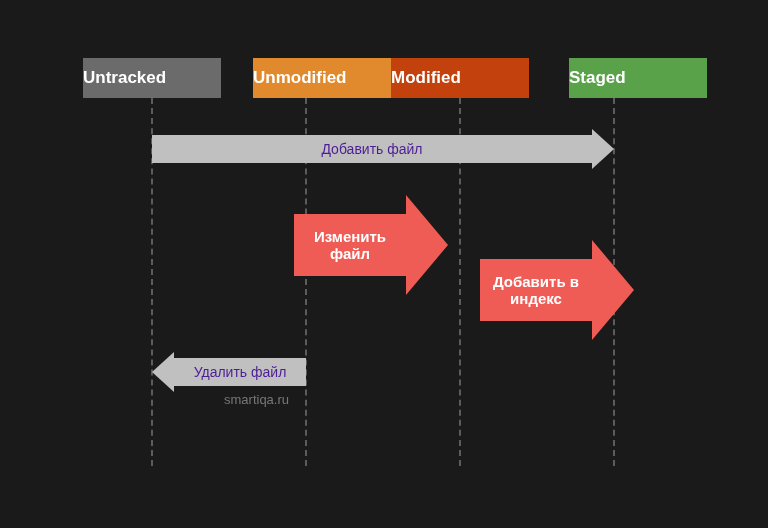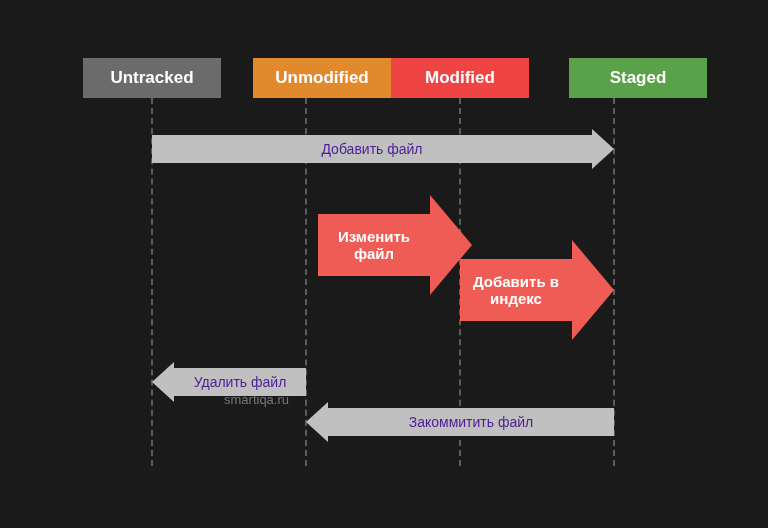--- a/index.html
+++ b/index.html
@@ -15,21 +15,20 @@
     position: absolute;
     inset: 0;
   }
   .col-header {
     position: absolute;
     top: 58px;
     height: 40px;
     width: 138px;
     display: flex;
     align-items: center;
-    justify-content: center;
     color: #fff;
     font-weight: bold;
     font-size: 17px;
   }
   .vline {
     position: absolute;
     top: 98px;
     height: 368px;
     border-left: 2px dashed rgba(128,128,128,0.65);
   }
@@ -96,58 +95,54 @@
 <body>
 
 <div class="canvas">
 
   <div class="col-header" style="left:83px;  background:#6b6b6b">
       <span>Untracked</span>
     </div>
   <div class="col-header" style="left:253px; background:#e08a2d">
       <span>Unmodified</span>
     </div>
-  <div class="col-header" style="left:391px; background:#ef4444">
+  <div class="col-header" style="left:391px; background:#c2410c">
       <span>Modified</span>
     </div>
   <div class="col-header" style="left:569px; background:#5aa24a">
       <span>Staged</span>
     </div>
 
   <div class="vline" style="left:151px"></div>
   <div class="vline" style="left:305px"></div>
   <div class="vline" style="left:459px"></div>
   <div class="vline" style="left:613px"></div>
 
   <div class="thin-arrow" style="left:152px; top:135px; width:440px;">
     <span>Добавить файл</span>
     <div class="head-right"></div>
   </div>
 
-  <div class="big-arrow" style="left:318px; top:195px;">
+  <div class="big-arrow" style="left:294px; top:195px;">
     <div class="body" style="width:112px; height:62px;">
       <span>Изменить файл</span>
     </div>
     <div class="head" style="border-top:50px solid transparent; border-bottom:50px solid transparent; border-left:42px solid #ef5b55;"></div>
   </div>
 
-  <div class="big-arrow" style="left:460px; top:240px;">
+  <div class="big-arrow" style="left:480px; top:240px;">
     <div class="body" style="width:112px; height:62px;">
       <span>Добавить в индекс</span>
     </div>
     <div class="head" style="border-top:50px solid transparent; border-bottom:50px solid transparent; border-left:42px solid #ef5b55;"></div>
   </div>
 
   <div class="watermark" style="left:224px; top:356px;margin-top:36px;">
     <span>smartiqa.ru</span>
   </div>
 
-  <div class="thin-arrow" style="left:174px; top:368px; width:132px;">
+  <div class="thin-arrow" style="left:174px; top:358px; width:132px;">
     <span>Удалить файл</span>
     <div class="head-left"></div>
   </div>
 
-  <div class="thin-arrow" style="left:328px; top:408px; width:286px;">
-    <span>Закоммитить файл</span>
-    <div class="head-left"></div>
-  </div>
 
 </div>
 
 </body></html>

